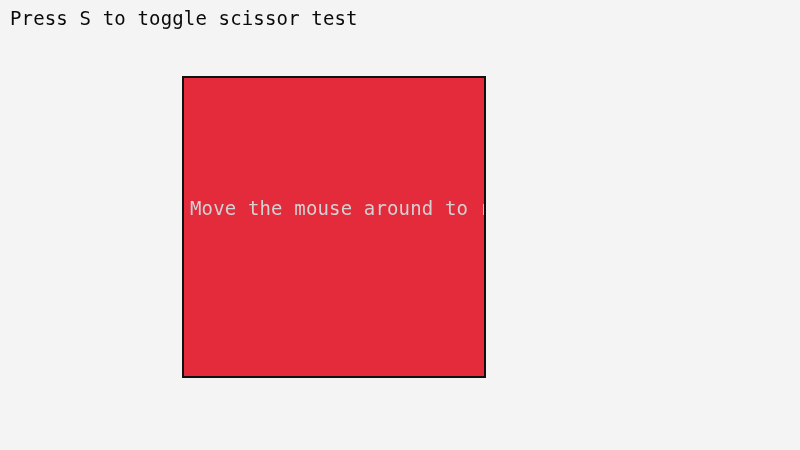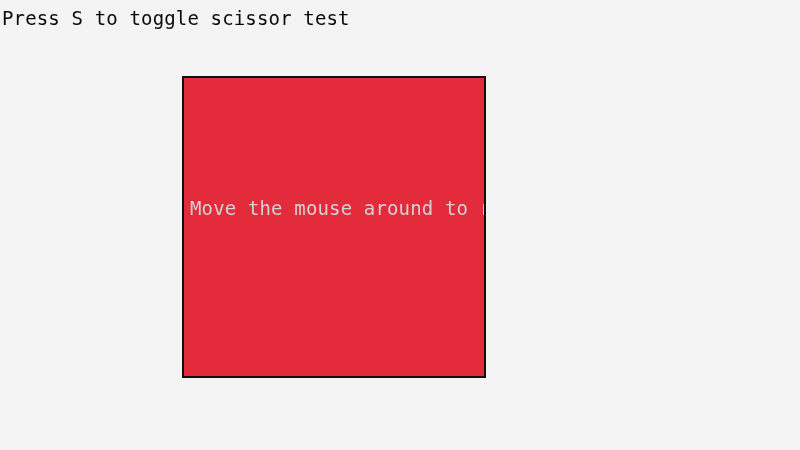--- a/index.html
+++ b/index.html
@@ -17,21 +17,21 @@
   #stage {
     position: relative;
     width: 800px;
     height: 450px;
     background: #f4f4f4;
   }
 
   
   #instruction {
     position: absolute;
-    left: 2px;
+    left: 10px;
     top: 6px;
     font-family: "DejaVu Sans Mono", "Liberation Mono", monospace;
     font-size: 19px;
     line-height: 24px;
     letter-spacing: 0.15px;
     color: #0a0a0a;
     white-space: pre;
     -webkit-font-smoothing: none;
     font-smooth: never;
   }

